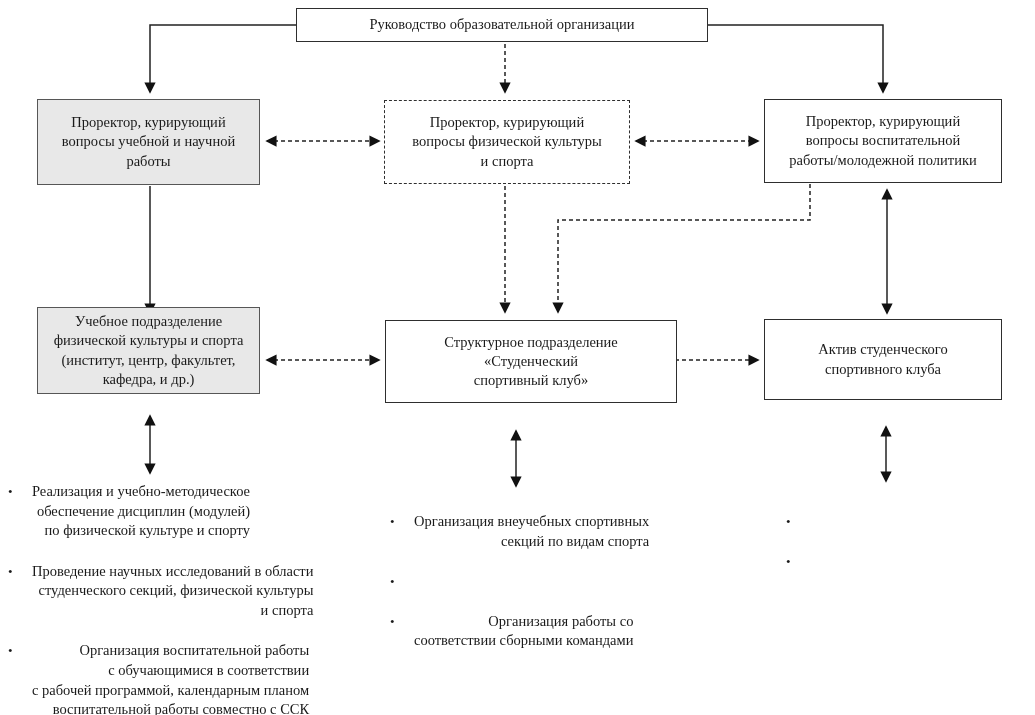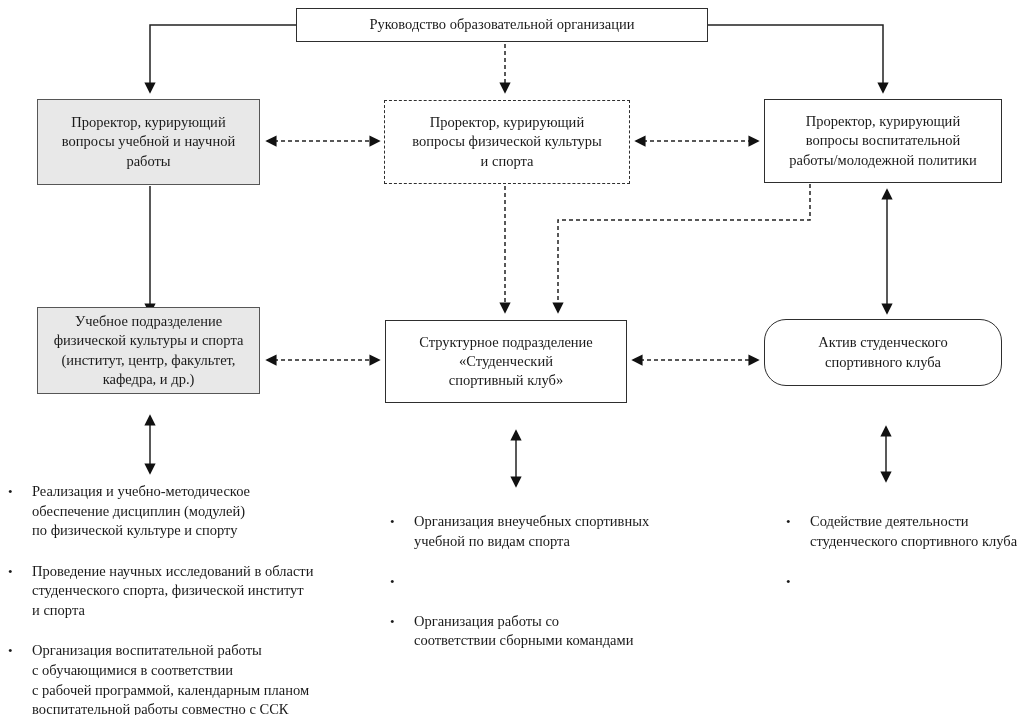--- a/index.html
+++ b/index.html
@@ -25,34 +25,34 @@
   .box .box-label{white-space:pre-line;padding:2px 6px;}
   .box.shaded{background:#e8e8e8;border:1.8px solid #565656;}
   .box.dashed{border:1.5px dashed #2e2e2e;}
 
   
   #node-leadership{left:296px;top:8px;width:412px;height:34px;}
   #node-vra{left:37px;top:99px;width:223px;height:86px;}
   #node-vrs{left:384px;top:100px;width:246px;height:84px;}
   #node-vru{left:764px;top:99px;width:238px;height:84px;}
   #node-peu{left:37px;top:307px;width:223px;height:87px;}
-  #node-ssc{left:385px;top:320px;width:242px;height:83px;}
-  #node-act{left:764px;top:319px;width:238px;height:67px;border-radius:22px;}
+  #node-ssc{left:385px;top:320px;width:292px;height:83px;}
+  #node-act{left:764px;top:319px;width:238px;height:81px;}
 
   .bullet-list{
     position:absolute;
     margin:0;padding:0;list-style:none;
     font-size:14.5px;line-height:1.35;
   }
   #list-left{left:8px;top:482px;width:372px;}
   #list-middle{left:390px;top:512px;width:310px;}
   #list-right{left:786px;top:512px;width:250px;}
   .bullet-list li{display:flex;margin:0 0 21px 0;}
   .bullet-list .bullet{width:24px;flex:0 0 24px;text-align:left;font-size:13px;padding-top:1px;}
-  .bullet-list .li-text{white-space:pre-line;}
+  .bullet-list .li-text{white-space:pre-line;text-align:right;}
 </style>
 </head>
 <body>
 
 <div id="canvas">
 
   <svg id="connectors" width="1035" height="715" viewBox="0 0 1035 715" xmlns="http://www.w3.org/2000/svg">
     <defs>
       <marker id="arr" viewBox="0 0 10 10" refX="8.5" refY="5" markerWidth="7.5" markerHeight="7.5" orient="auto-start-reverse">
         <path d="M0,0 L10,5 L0,10 z" fill="#111"></path>
@@ -131,52 +131,50 @@
   <ul class="bullet-list" id="list-left">
     <li>
       <span class="bullet">•</span>
       <span class="li-text">Реализация и учебно-методическое
 обеспечение дисциплин (модулей)
 по физической культуре и спорту</span>
     </li>
     <li>
       <span class="bullet">•</span>
       <span class="li-text">Проведение научных исследований в области
-студенческого спорта, физической институт
+студенческого секций, физической культуры
 и спорта</span>
     </li>
     <li>
       <span class="bullet">•</span>
       <span class="li-text">Организация воспитательной работы
 с обучающимися в соответствии
 с рабочей программой, календарным планом
 воспитательной работы совместно с ССК</span>
     </li>
   </ul>
 
   <ul class="bullet-list" id="list-middle">
     <li>
       <span class="bullet">•</span>
       <span class="li-text">Организация внеучебных спортивных
-учебной по видам спорта</span>
+секций по видам спорта</span>
     </li>
     <li>
       <span class="bullet">•</span>
     </li>
     <li>
       <span class="bullet">•</span>
       <span class="li-text">Организация работы со
 соответствии сборными командами</span>
     </li>
   </ul>
 
   <ul class="bullet-list" id="list-right">
     <li>
       <span class="bullet">•</span>
-      <span class="li-text">Содействие деятельности
-студенческого спортивного клуба</span>
     </li>
     <li>
       <span class="bullet">•</span>
     </li>
   </ul>
 
 </div>
 
 </body></html>

